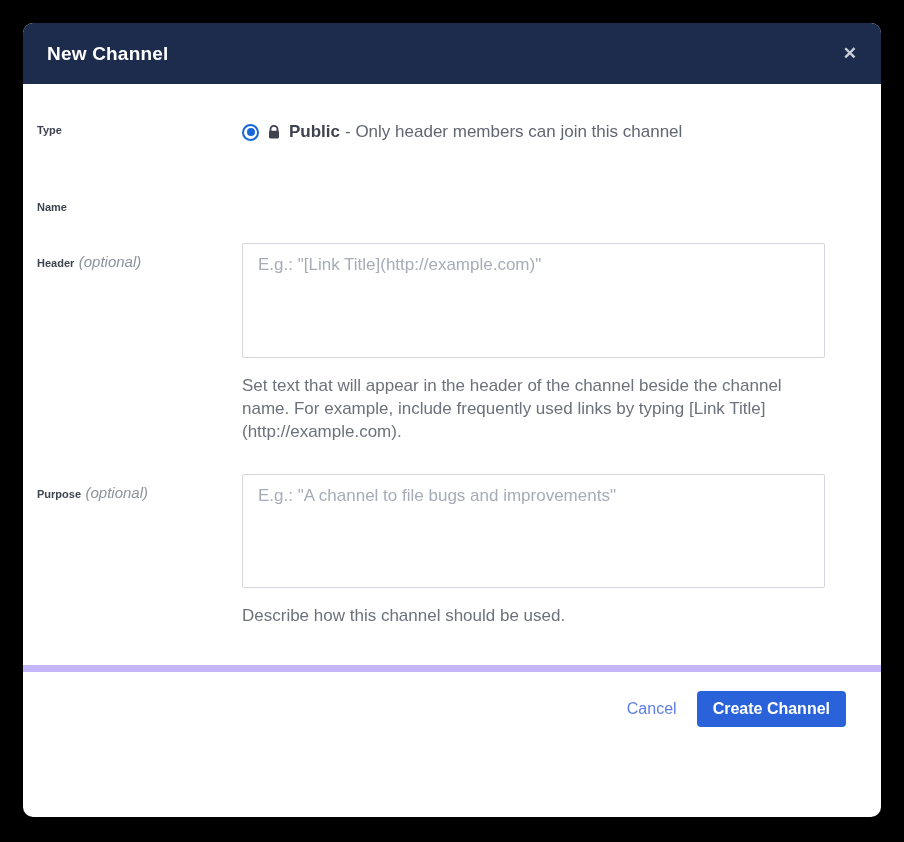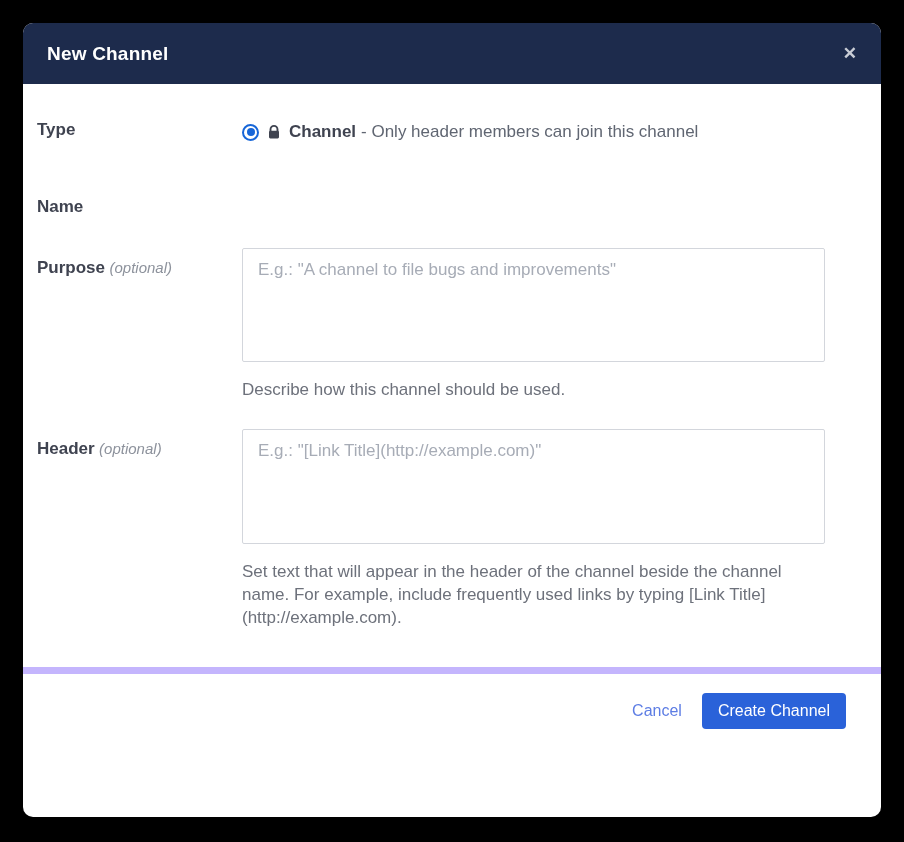--- a/index.html
+++ b/index.html
@@ -12,21 +12,21 @@
   
   .modal-header { height:61px; background:#1d2b4c; display:flex; align-items:center; padding:0 24px; }
   .modal-title { color:#ffffff; font-size:19px; font-weight:700; letter-spacing:.2px; }
   .close { margin-left:auto; color:#c9cdd6; font-size:17px; font-weight:700; cursor:pointer; line-height:1; }
 
   
   .modal-body { padding:36px 33px 0 14px; }
   .section { display:flex; }
   .col-label { width:205px; flex:none; }
   .col-control { flex:1; }
-  .field-label { font-size:17px; font-weight:700; color:#3f4350; }
+  .field-label { font-size:11px; font-weight:700; color:#3f4350; }
   .optional { font-size:15px; font-style:italic; font-weight:400; color:#8d929c; }
 
   
   .radio-row { display:flex; align-items:center; height:24px; margin-bottom:11px; cursor:pointer; }
   .radio { width:17px; height:17px; border-radius:50%; border:2px solid #8e939d; flex:none; }
   .radio.selected { border-color:#1766d8; position:relative; }
   .radio.selected::after { content:""; position:absolute; inset:2.5px; border-radius:50%; background:#1766d8; }
   .type-icon { width:18px; margin-left:7px; flex:none; display:flex; align-items:center; }
   .opt-title { font-size:17px; font-weight:700; color:#3f4350; margin-left:5px; }
   .opt-desc { font-size:17px; color:#606672; margin-left:5px; }
@@ -56,21 +56,21 @@
                outline:none; background:#fff; display:block; }
   .text-area::placeholder, .text-input::placeholder { color:#a7acb6; }
   .ta-purpose { height:114px; }
   .ta-header { height:115px; }
   .help-text { margin-top:16px; font-size:17px; line-height:23px; color:#6d717b; max-width:583px; }
 
   
   .modal-footer { margin-top:38px; border-top:7px solid #c4b5fd; padding:19px 35px 0 0;
                   display:flex; align-items:flex-start; justify-content:flex-end; }
   .cancel-link { font-size:16px; color:#5d7de4; text-decoration:none; cursor:pointer; padding:9px 20px 0 0; }
-  .create-btn { background:#2a62d9; color:#fff; font-size:16px; font-weight:400;
+  .create-btn { background:#2a62d9; color:#fff; font-size:16px; font-weight:700;
                 border:none; border-radius:4px; height:36px; padding:0 16px; cursor:pointer;
                 font-family:"Liberation Sans", sans-serif; }
 </style>
 </head>
 <body>
 
 <div class="stage">
   <div class="modal">
 
     <div class="modal-header">
@@ -86,54 +86,54 @@
         </div>
         <div class="col-control">
           <div class="radio-row">
             <span class="radio selected"></span>
             <span class="type-icon">
               <svg viewBox="0 0 16 16" width="16" height="16">
                 <path d="M4.5 7 V5.4 a3.5 3.5 0 0 1 7 0 V7" fill="none" stroke="#3f4350" stroke-width="1.9"></path>
                 <rect x="3" y="6.8" width="10" height="7.6" rx="1.3" fill="#3f4350"></rect>
               </svg>
             </span>
-            <span class="opt-title">Channel</span>
+            <span class="opt-title">Public</span>
             <span class="opt-desc">- Only header members can join this channel</span>
           </div>
         </div>
       </div>
 
       <div class="section section-name">
         <div class="col-label">
           <span class="field-label">Name</span>
+        </div>
+      </div>
+
+      <div class="section section-header-f">
+        <div class="col-label">
+          <span class="field-label">Header</span>
+          <span class="optional">(optional)</span>
+        </div>
+        <div class="col-control">
+          <textarea class="text-area ta-header" placeholder="E.g.: &quot;[Link Title](http://example.com)&quot;" style=""></textarea>
+          <div class="help-text">Set text that will appear in the header of the channel beside the channel name. For example, include frequently used links by typing [Link Title](http://example.com).</div>
         </div>
       </div>
 
       <div class="section section-purpose">
         <div class="col-label">
           <span class="field-label">Purpose</span>
           <span class="optional">(optional)</span>
         </div>
         <div class="col-control">
           <textarea class="text-area ta-purpose" placeholder="E.g.: &quot;A channel to file bugs and improvements&quot;" style=""></textarea>
           <div class="help-text">Describe how this channel should be used.</div>
         </div>
       </div>
 
-      <div class="section section-header-f">
-        <div class="col-label">
-          <span class="field-label">Header</span>
-          <span class="optional">(optional)</span>
-        </div>
-        <div class="col-control">
-          <textarea class="text-area ta-header" placeholder="E.g.: &quot;[Link Title](http://example.com)&quot;" style=""></textarea>
-          <div class="help-text">Set text that will appear in the header of the channel beside the channel name. For example, include frequently used links by typing [Link Title](http://example.com).</div>
-        </div>
-      </div>
-
     </div>
 
     <div class="modal-footer">
       <a class="cancel-link">Cancel</a>
       <button class="create-btn">Create Channel</button>
     </div>
 
   </div>
 </div>
 

